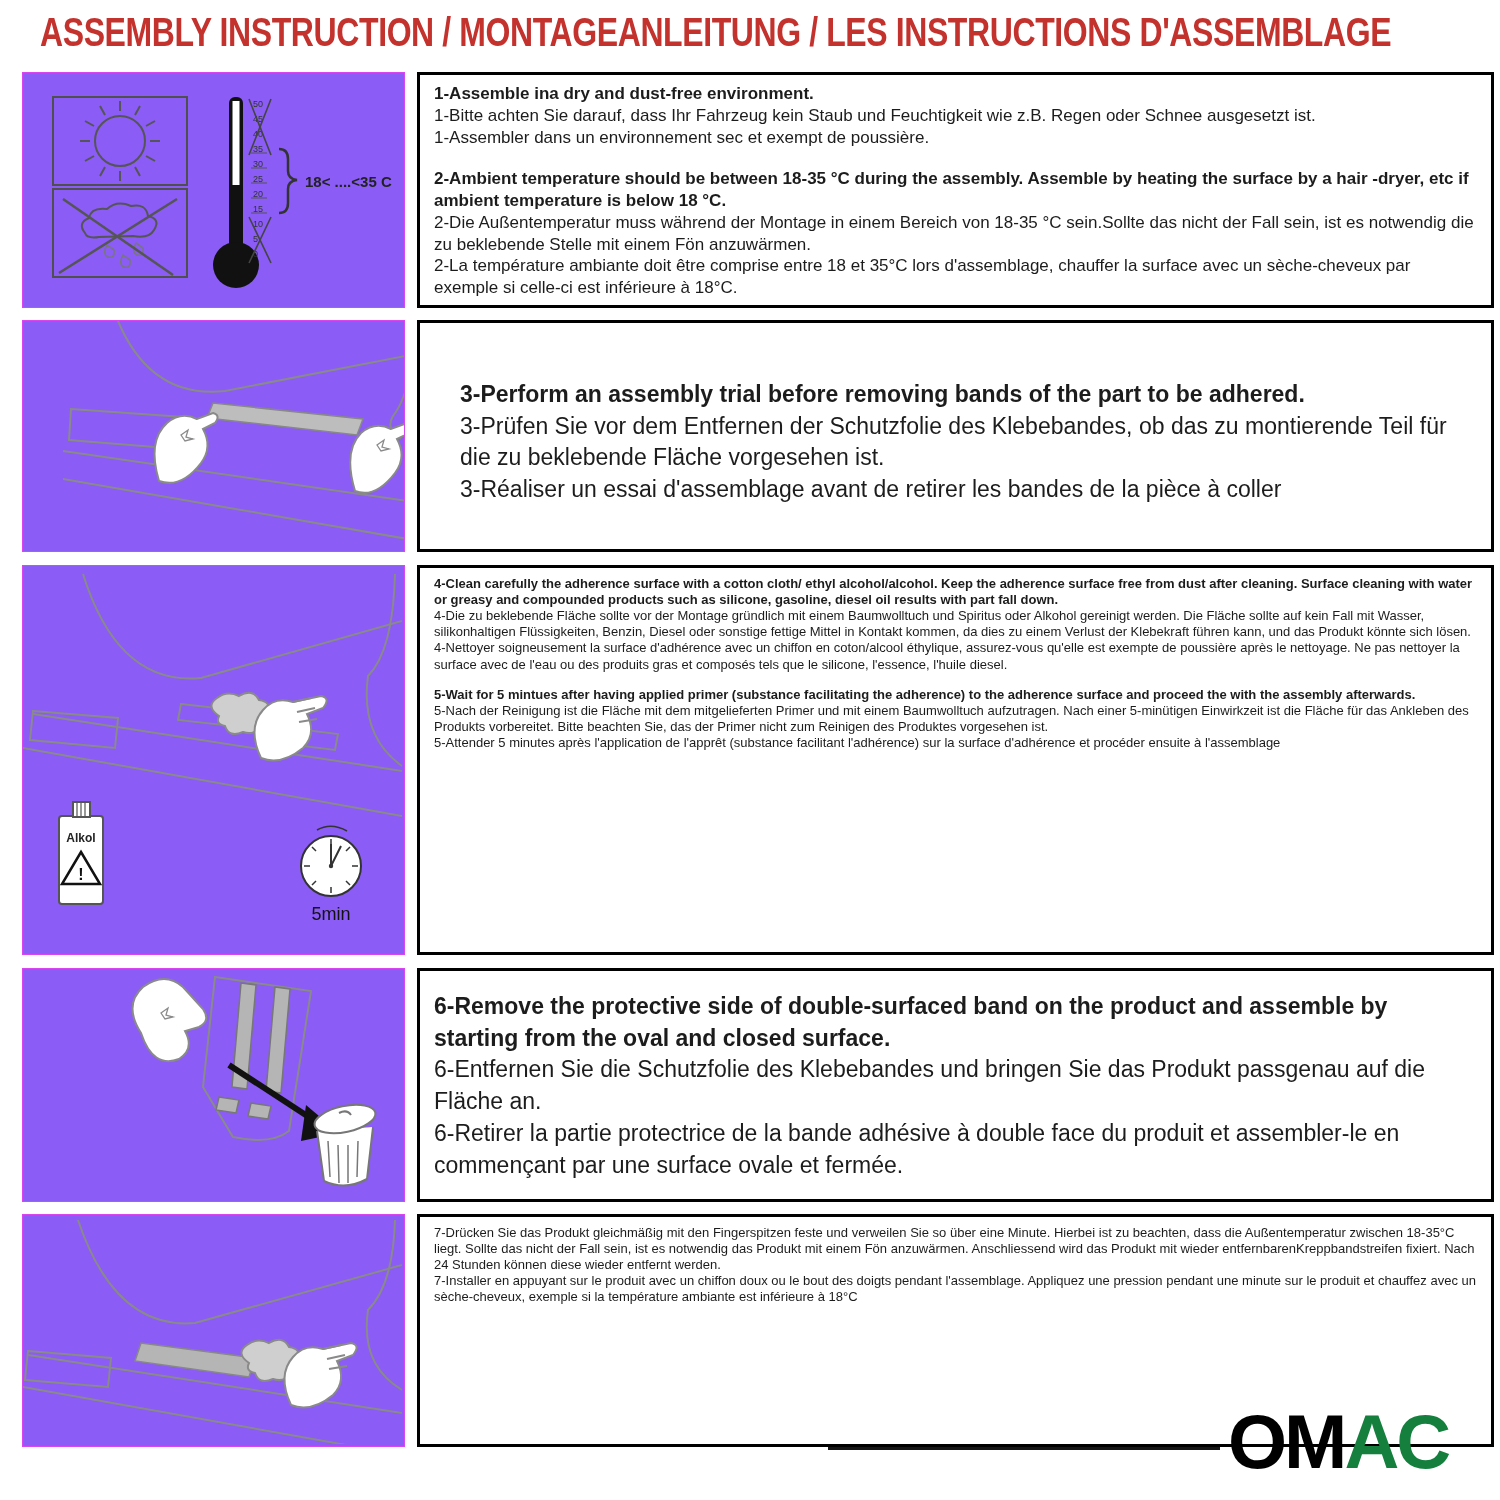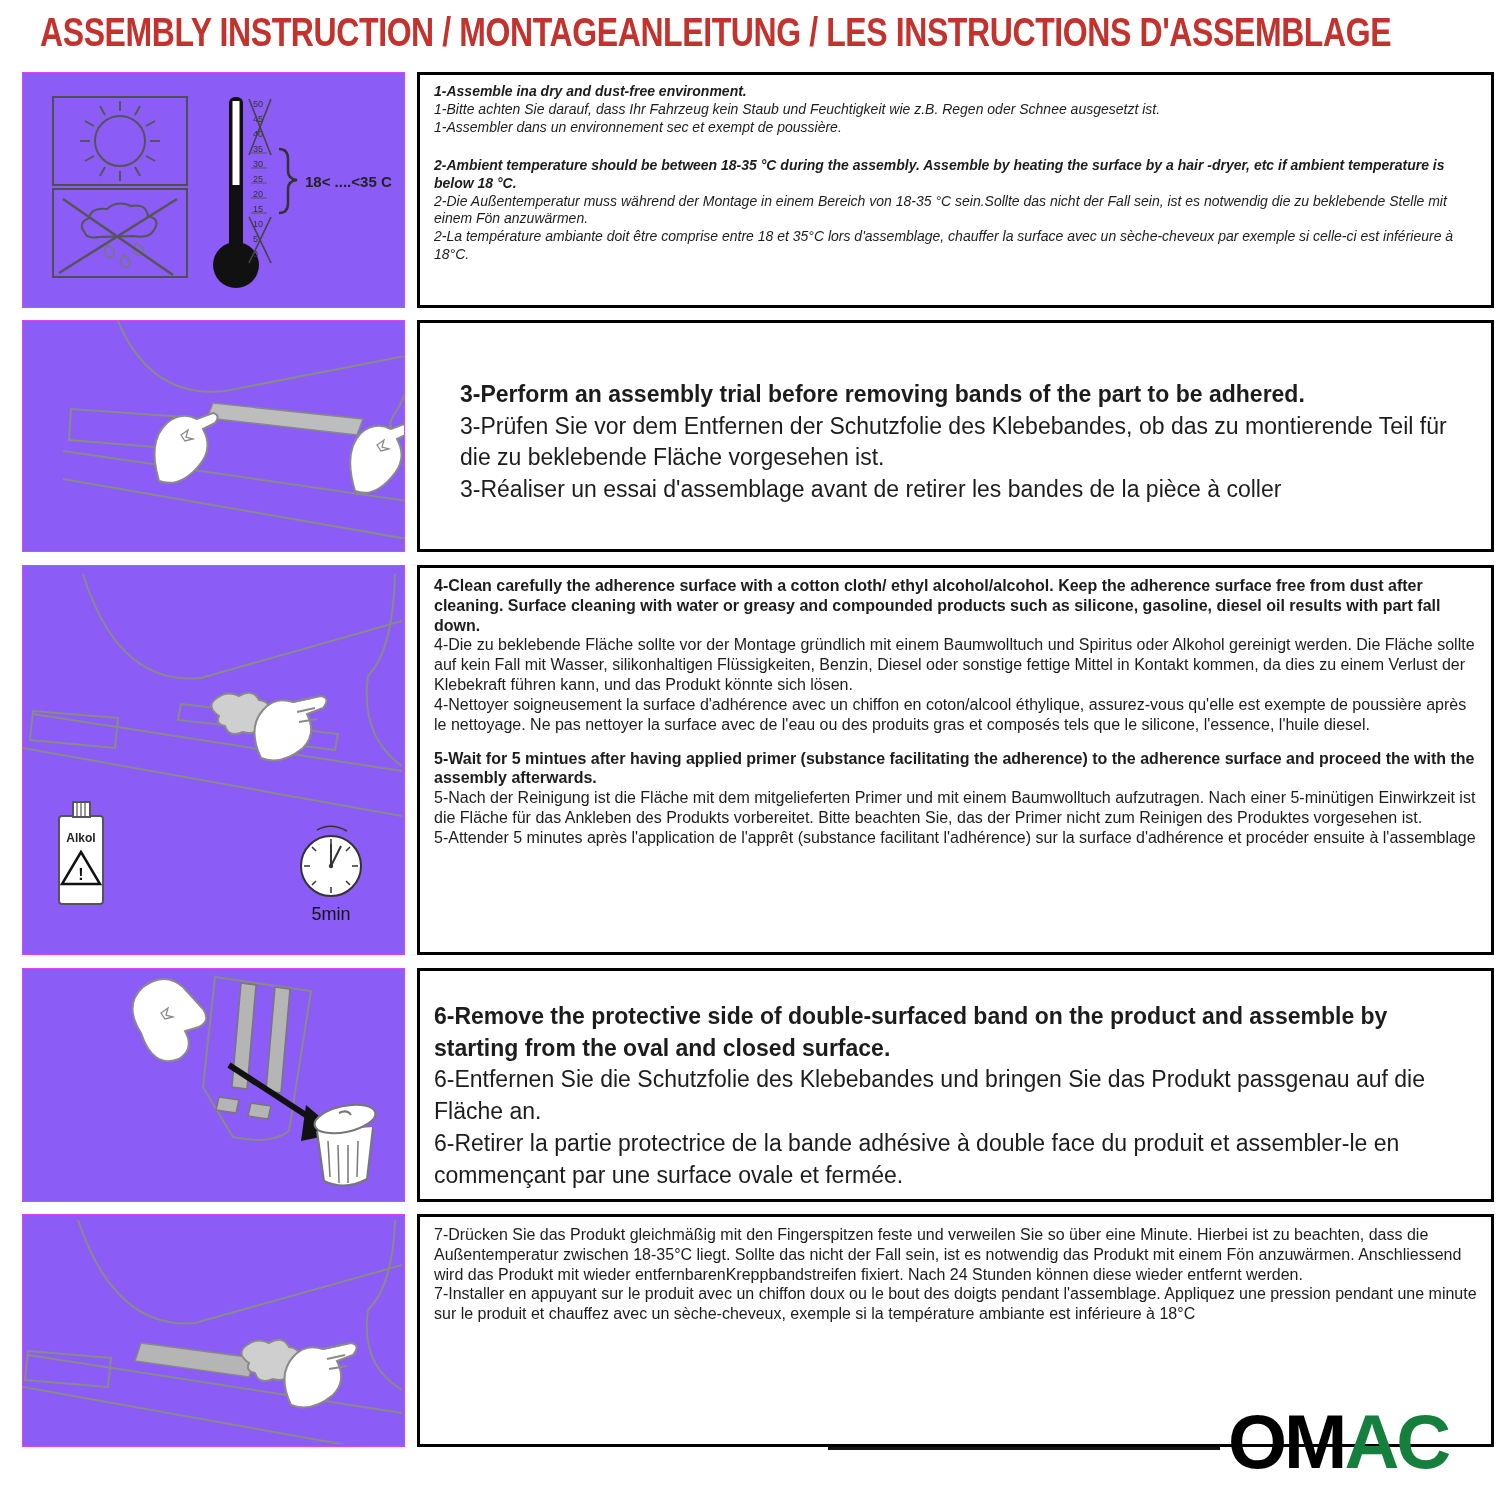--- a/index.html
+++ b/index.html
@@ -9,24 +9,24 @@
          white-space:nowrap;letter-spacing:-0.5px;transform:scaleX(0.80);transform-origin:left top;}
   .imgbox{position:absolute;left:22px;width:383px;border:1px solid #d946ef;background:#8b5cf6;box-sizing:border-box;overflow:hidden;}
   .txtbox{position:absolute;left:417px;width:1077px;border:3px solid #000;background:#fff;box-sizing:border-box;
           padding:8px 14px;overflow:hidden;}
   .r1{top:72px;height:236px;}
   .r2{top:320px;height:232px;padding-left:40px;}
   .r3{top:565px;height:390px;}
   .r4{top:968px;height:234px;}
   .r5{top:1214px;height:233px;}
   .txtbox.r2{padding-top:56px;}
-  .txtbox.r4{padding-top:30px;}
+  .txtbox.r4{padding-top:20px;}
   p{margin:0;}
-  .t-sm{font-size:14px;line-height:1.28;font-style:italic;}
-  .t-sm3{font-size:16px;line-height:1.24;}
+  .t-sm{font-size:17px;line-height:1.28;}
+  .t-sm3{font-size:13px;line-height:1.24;}
   .t-lg{font-size:23px;line-height:1.38;}
   .b{font-weight:700;}
   .gap{height:20px;}
   .gap-s{height:14px;}
   .logo{position:absolute;top:1404px;left:1228px;font-size:76px;font-weight:700;letter-spacing:-3px;
         white-space:nowrap;line-height:1;}
   .logo .k{color:#000000;}
   .logo .r{color:#15803d;}
   .logo-line{position:absolute;top:1447px;left:828px;width:392px;height:3px;background:#161616;}
   svg text{font-family:"Liberation Sans",sans-serif;}

